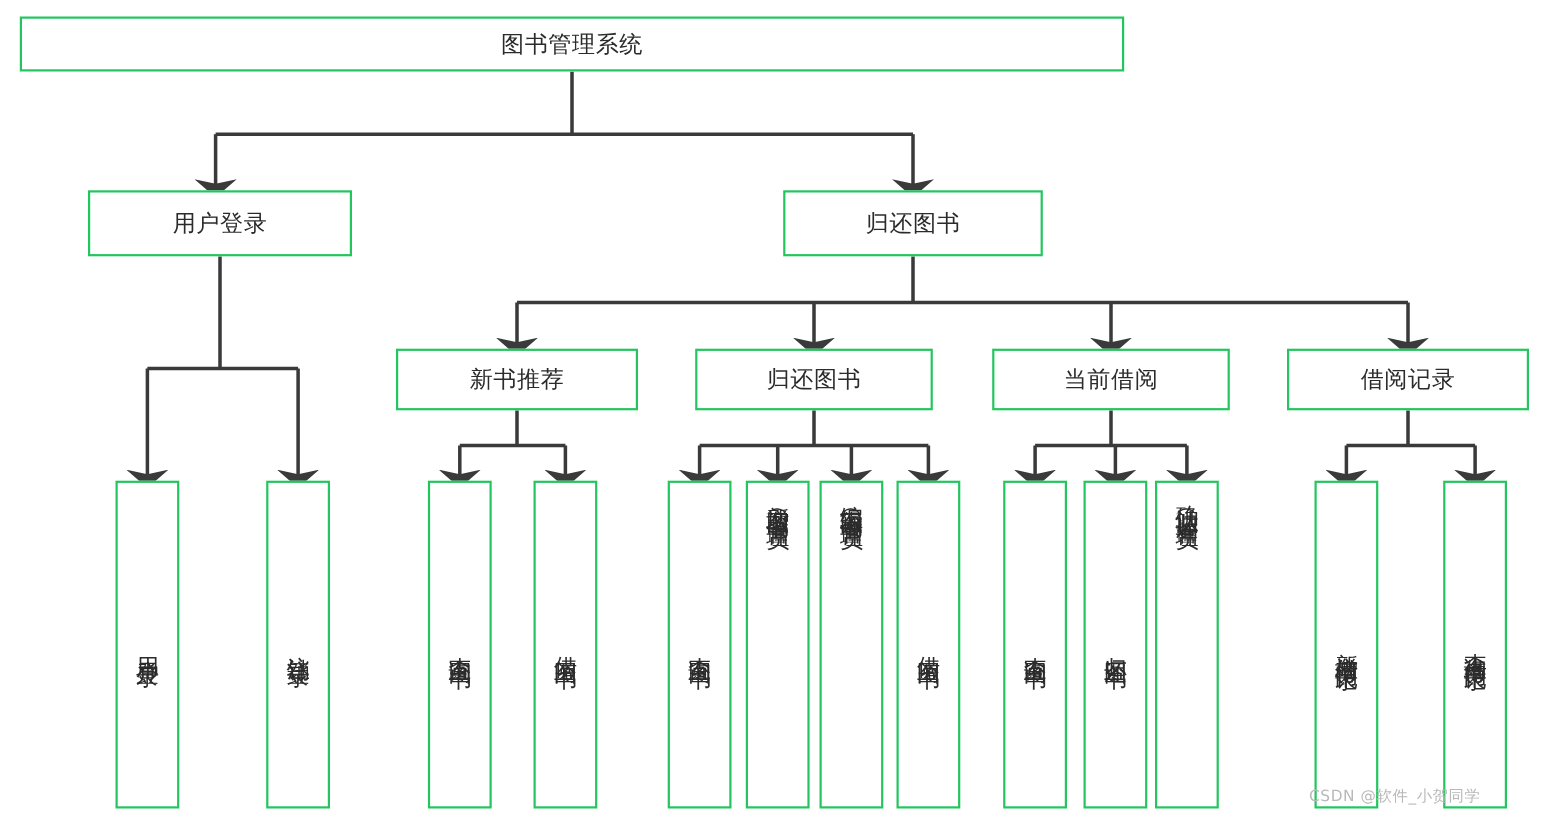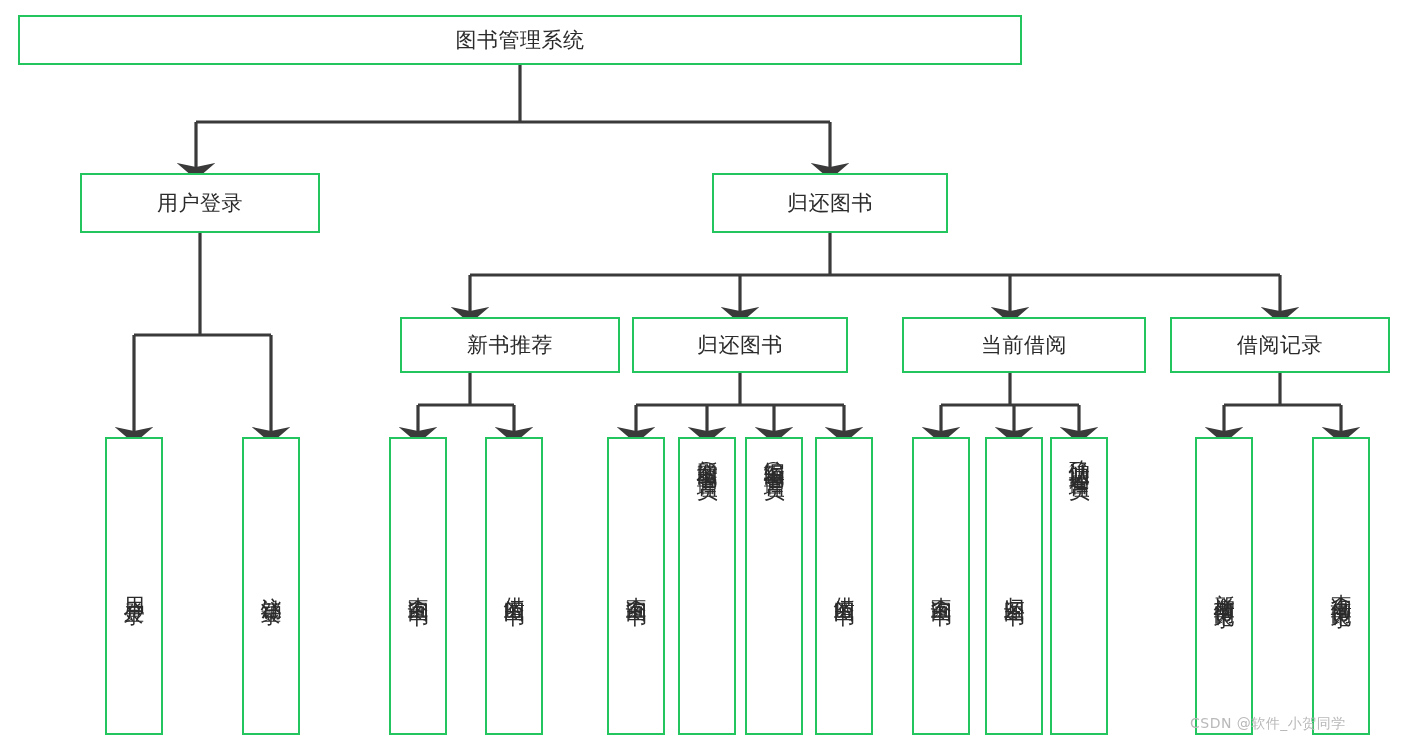--- a/index.html
+++ b/index.html
@@ -128,27 +128,27 @@
     <span class="nlabel">图书管理系统</span>
   </div>
 
   <div class="node" style="left:80px; top:173px; width:240px; height:60px;">
     <span class="nlabel">用户登录</span>
   </div>
   <div class="node" style="left:712px; top:173px; width:236px; height:60px;">
     <span class="nlabel">归还图书</span>
   </div>
 
-  <div class="node" style="left:360px; top:317px; width:220px; height:56px;margin-left:40px;">
+  <div class="node" style="left:360px; top:317px; width:220px; height:56px;">
     <span class="nlabel">新书推荐</span>
   </div>
   <div class="node" style="left:632px; top:317px; width:216px; height:56px;">
     <span class="nlabel">归还图书</span>
   </div>
-  <div class="node" style="left:902px; top:317px; width:244px; height:56px;">
+  <div class="node" style="left:902px; top:317px; width:216px; height:56px;">
     <span class="nlabel">当前借阅</span>
   </div>
   <div class="node" style="left:1170px; top:317px; width:220px; height:56px;">
     <span class="nlabel">借阅记录</span>
   </div>
 
   <div class="node vertical centered" style="left:105px; top:437px; width:58px; height:298px;">
     <span class="nlabel">用户登录</span>
   </div>
   <div class="node vertical centered" style="left:242px; top:437px; width:58px; height:298px;">

